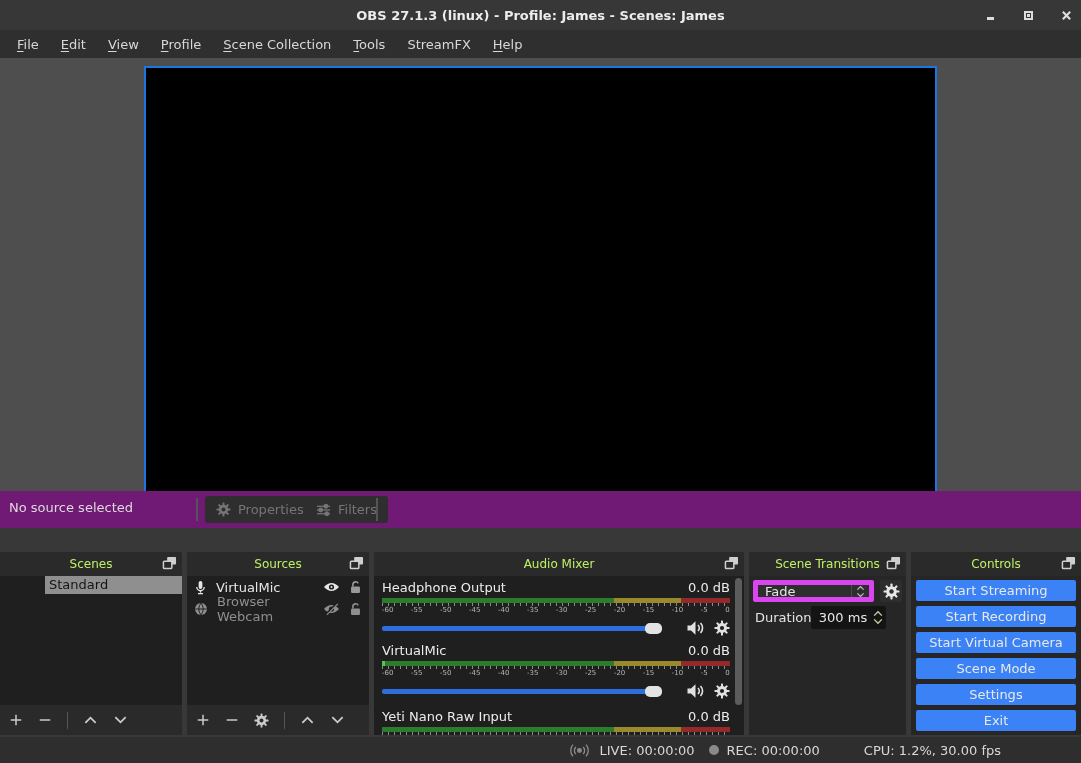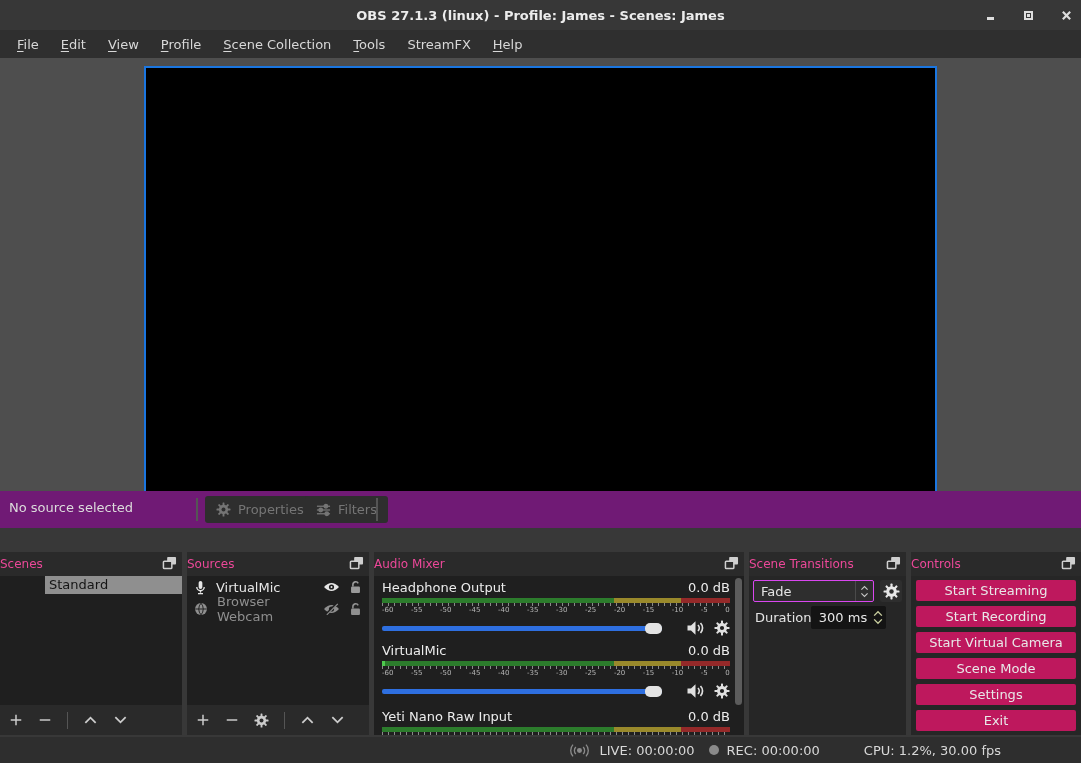--- a/index.html
+++ b/index.html
@@ -46,21 +46,21 @@
   .vsep { position:absolute; top:7px; width:2px; height:23px; background:#555; }
   .tb-btn {
     position:absolute; top:5px; height:27px; background:#2e2e2e; border-radius:3px;
     display:flex; align-items:center; gap:7px; padding:0 11px; color:#757575; font-size:13px;
   }
 
   
   .panel { position:absolute; top:552px; height:183px; background:#1f1f1f; overflow:hidden; }
   .panel-header {
     position:absolute; top:0; left:0; right:0; height:24px; background:#2a2a2a;
-    display:flex; align-items:center; justify-content:flex-start; font-size:12px; color:#ec4899;
+    display:flex; align-items:center; justify-content:center; font-size:12px; color:#bef264;
   }
   .popout { position:absolute; right:5px; top:4px; color:#cfcfcf; }
   .panel-body { position:absolute; top:24px; left:0; right:0; bottom:0; background:#1f1f1f; }
   .panel-toolbar {
     position:absolute; left:0; right:0; bottom:0; height:30px; background:#2a2a2a;
     display:flex; align-items:center; padding:0 9px; gap:15px; color:#cccccc;
   }
   .panel-toolbar .tsep { width:1px; height:17px; background:#555; }
 
   
@@ -85,38 +85,38 @@
   .ticklabels { display:flex; justify-content:space-between; font-size:7px; color:#b5b5b5; height:9px; line-height:9px; }
   .slider-row { display:flex; align-items:center; height:18px; margin-top:4px; gap:9px; }
   .slider { position:relative; flex:1; height:5px; }
   .slider-fill { position:absolute; left:0; top:0; bottom:0; width:95%; background:#2e6fe0; border-radius:2px; }
   .slider-handle { position:absolute; left:calc(95% - 17px); top:-3px; width:17px; height:11px; background:#e3e3e3; border-radius:5px; }
   .mixer-scroll { position:absolute; right:2px; top:26px; width:7px; height:127px; background:#5c5c5c; border-radius:4px; }
 
   
   .combo {
     position:absolute; left:4px; top:28px; width:121px; height:22px;
-    background:#2e2e2e; border:1px solid #d946ef; border-radius:2px;
+    background:#2e2e2e; border:5px solid #d946ef; border-radius:2px;
     display:flex; align-items:center; font-size:13px; color:#e4e4e4;
   }
   .combo .combo-label { flex:1; padding-left:7px; }
   .combo .combo-spin { width:18px; height:100%; border-left:1px solid #4a4a4a; display:flex; flex-direction:column; align-items:center; justify-content:center; gap:1px; color:#c9c9c9; }
   .gear-btn { position:absolute; left:131px; top:28px; width:22px; height:22px; background:#2e2e2e; border-radius:2px; display:flex; align-items:center; justify-content:center; color:#e8e8e8; }
   .dur-label { position:absolute; left:6px; top:58px; font-size:13px; color:#e4e4e4; }
   .spinbox {
     position:absolute; left:62px; top:54px; width:75px; height:23px;
     background:#141414; border-radius:2px; display:flex; align-items:center;
   }
   .spinbox .spin-val { flex:1; text-align:center; font-size:13px; color:#e8e8e8; padding-left:4px; }
   .spinbox .spin-arrows { width:15px; display:flex; flex-direction:column; align-items:center; gap:1px; color:#c9cf9f; padding-right:2px; }
 
   
   .ctl-btn {
     position:absolute; left:5px; width:160px; height:21px;
-    background:#be185d; border-radius:2px; color:#e8e8e8; font-size:13px;
+    background:#3b82f6; border-radius:2px; color:#e8e8e8; font-size:13px;
     display:flex; align-items:center; justify-content:center;
   }
 
   
   .statusbar {
     position:absolute; left:0; bottom:0; width:1081px; height:26px; background:#2e2e2e;
     display:flex; align-items:center; justify-content:flex-end; gap:14px;
     padding-right:80px; font-size:13px; color:#d8d8d8;
   }
   .status-group { display:flex; align-items:center; gap:8px; }

